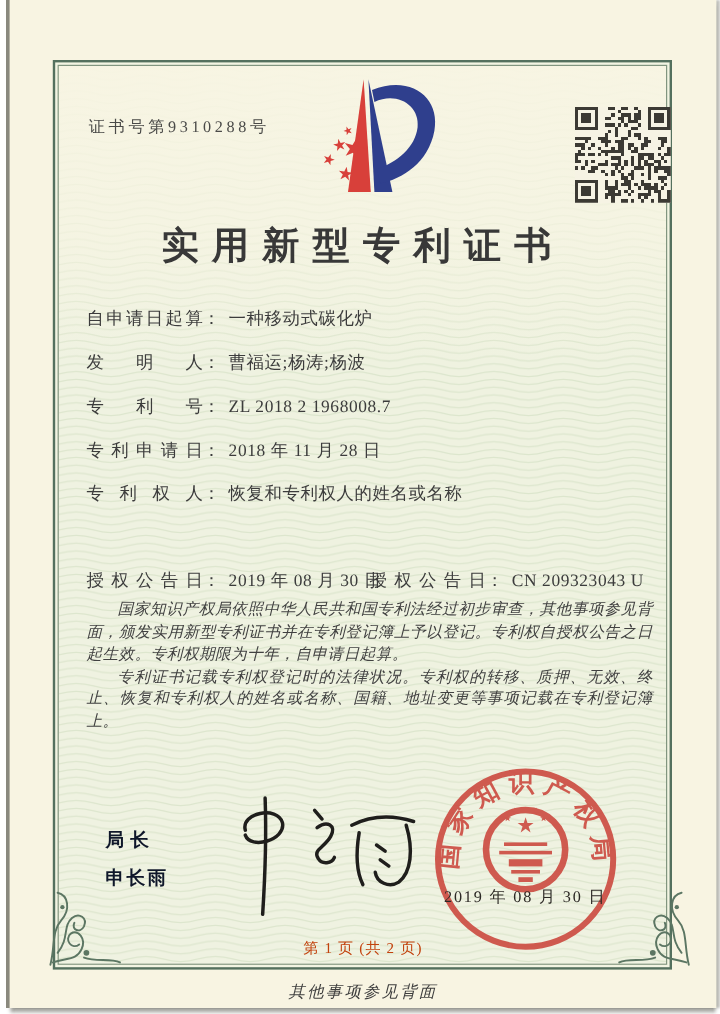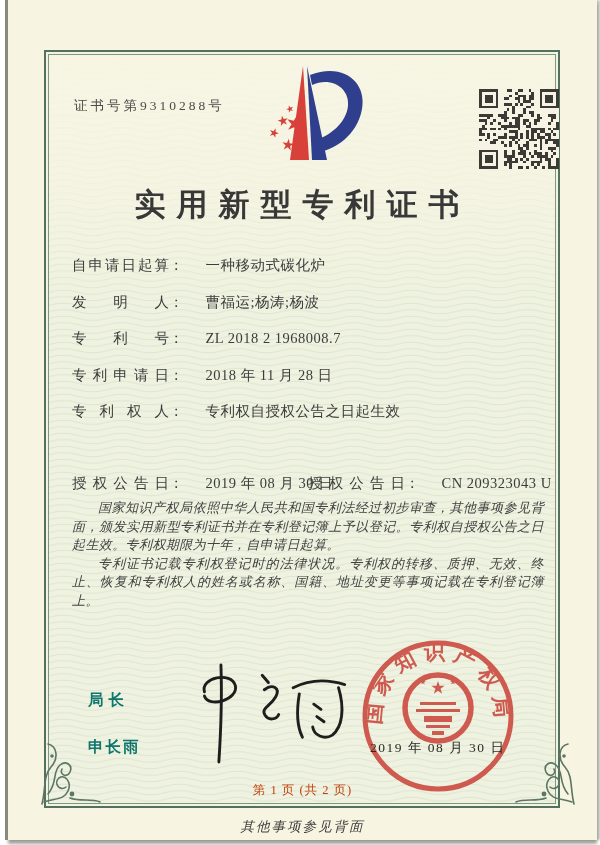--- a/index.html
+++ b/index.html
@@ -13,27 +13,27 @@
   .topfade{position:absolute;left:0;right:0;top:0;height:250px;
            background:linear-gradient(180deg,rgba(248,245,227,.95) 0%,rgba(248,245,227,.65) 55%,rgba(248,245,227,0) 100%);}
   .abs{position:absolute;}
   .certno{left:66px;top:97px;font-size:13.5px;letter-spacing:3px;color:#4a4a48;}
   .logo{left:235px;top:60px;}
   .qr{left:471px;top:89px;}
   .title{left:0;width:100%;top:184px;text-align:center;font-size:31px;font-weight:600;
          letter-spacing:11px;color:#383838;}
   .row{left:64px;font-size:14.5px;color:#3c3c3c;white-space:nowrap;}
   .flabel{display:inline-block;width:97px;text-align:justify;text-align-last:justify;}
-  .fvalue{margin-left:22px;letter-spacing:.5px;}
+  .fvalue{margin-left:7px;letter-spacing:.5px;}
   .g2{position:absolute;left:236px;top:0;white-space:nowrap;}
   .bodytext{left:64px;width:472px;top:499px;font-size:13px;line-height:18.5px;color:#414141;
             text-align:justify;font-style:italic;letter-spacing:.4px;}
   .bodytext p{margin:0;text-indent:2em;}
-  .officer{left:80px;top:690px;font-size:15.5px;font-weight:600;letter-spacing:5px;color:#0f766e;}
-  .officer .nm{margin-top:26px;letter-spacing:2px;}
+  .officer{left:80px;top:690px;font-size:15.5px;font-weight:600;letter-spacing:5px;color:#0f172a;}
+  .officer .nm{margin-top:11px;letter-spacing:2px;}
   .sig{left:182px;top:662px;}
   .seal{left:338px;top:636px;opacity:.9;}
   .sealdate{left:362px;top:739px;font-size:13.5px;color:#2c2925;letter-spacing:1.5px;z-index:5;}
   .pageinfo{left:0;width:100%;top:782px;text-align:center;font-size:12.5px;color:#c2410c;letter-spacing:1px;}
   .backnote{left:0;width:100%;top:818px;text-align:center;font-size:13.5px;color:#3e3e3e;
             font-style:italic;letter-spacing:2px;}
   .corner{position:absolute;z-index:3;}
 </style>
 </head>
 <body>
@@ -373,21 +373,21 @@
   <div class="abs row" style="top:293px">
     <span class="flabel">发明人</span><span>：</span><span class="fvalue">曹福运;杨涛;杨波</span>
   </div>
   <div class="abs row" style="top:329px">
     <span class="flabel">专利号</span><span>：</span><span class="fvalue">ZL 2018 2 1968008.7</span>
   </div>
   <div class="abs row" style="top:366px">
     <span class="flabel">专利申请日</span><span>：</span><span class="fvalue">2018 年 11 月 28 日</span>
   </div>
   <div class="abs row" style="top:402px">
-    <span class="flabel">专利权人</span><span>：</span><span class="fvalue">专利权自授权公告之日起生效</span>
+    <span class="flabel">专利权人</span><span>：</span><span class="fvalue">恢复和专利权人的姓名或名称</span>
   </div>
   <div class="abs row" style="top:474px">
     <span>
       <span class="flabel">授权公告日</span><span>：</span><span class="fvalue">2019 年 08 月 30 日</span>
     </span>
     <span class="g2">
       <span class="flabel">授权公告日</span><span>：</span><span class="fvalue">CN 209323043 U</span>
     </span>
   </div>
 

